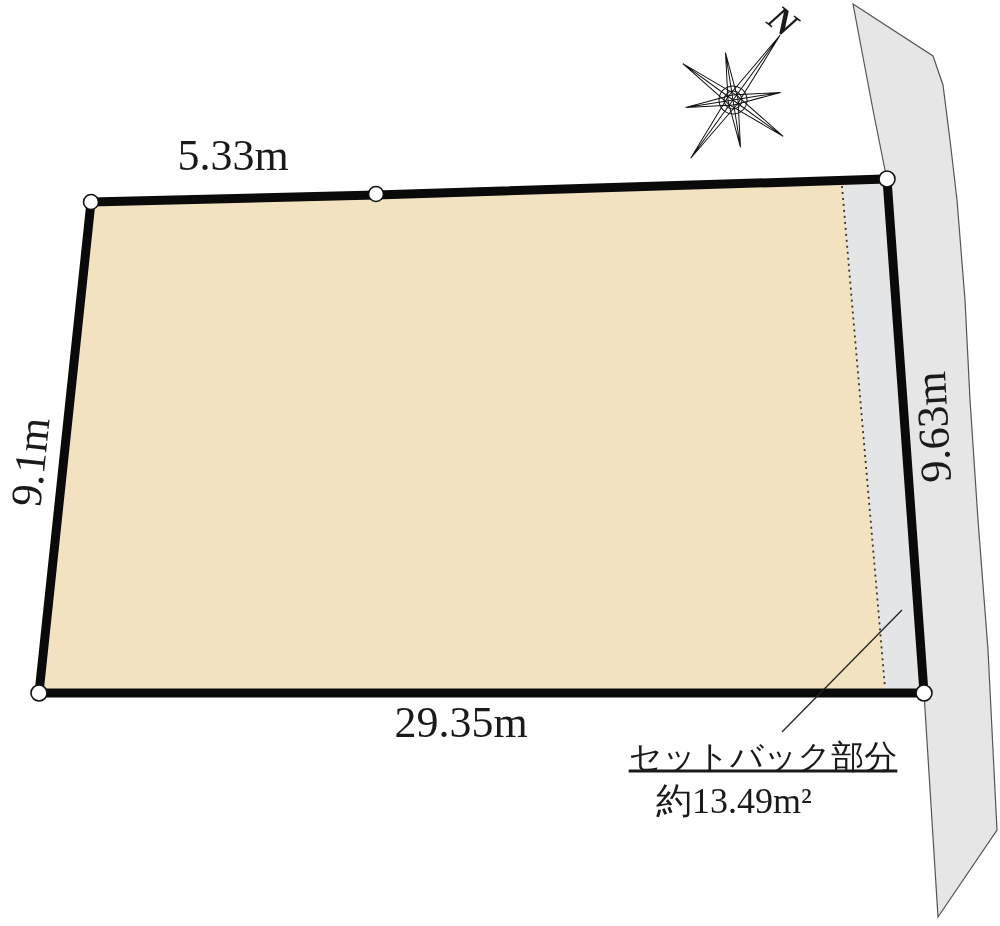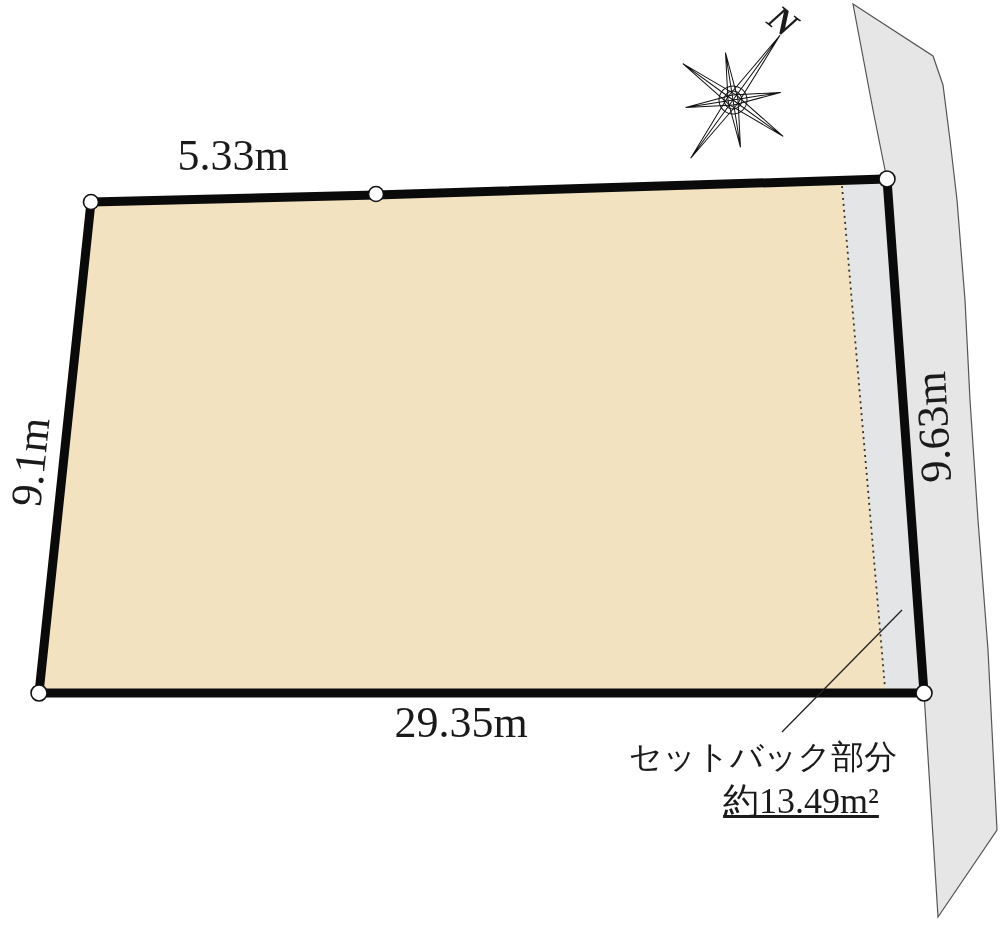--- a/index.html
+++ b/index.html
@@ -78,17 +78,17 @@
 
 
   <div class="lbl dim dim-rot-left" style="left:31px;top:462px;">9.1m</div>
 
   <div class="lbl dim dim-rot-right" style="left:934px;top:427px;">9.63m</div>
 
   <div class="lbl dim" style="left:461px;top:723px;">29.35m</div>
 
   <div class="lbl north-label" style="left:783px;top:21px;">N</div>
 
-  <div class="lbl setback-line1" style="left:763px;top:757px;">セットバック部分</div>
+  <div class="lbl setback-line1" style="left:763px;top:757px;text-decoration:underline;">セットバック部分</div>
 
-  <div class="lbl setback-line2" style="left:801px;top:801px;text-decoration:underline;">約13.49m²</div>
+  <div class="lbl setback-line2" style="left:734px;top:801px;">約13.49m²</div>
 
 </div>
 
 </body></html>

